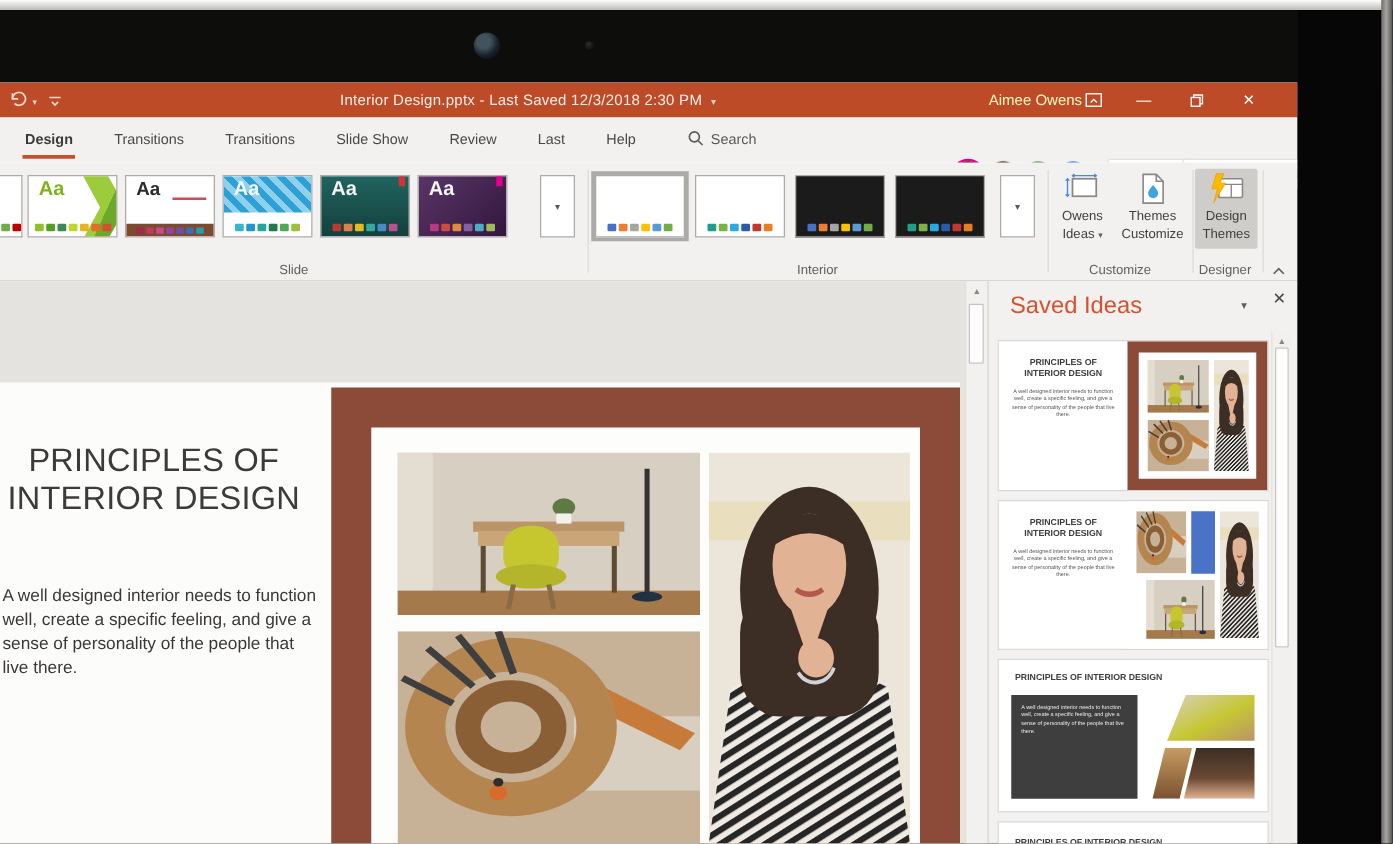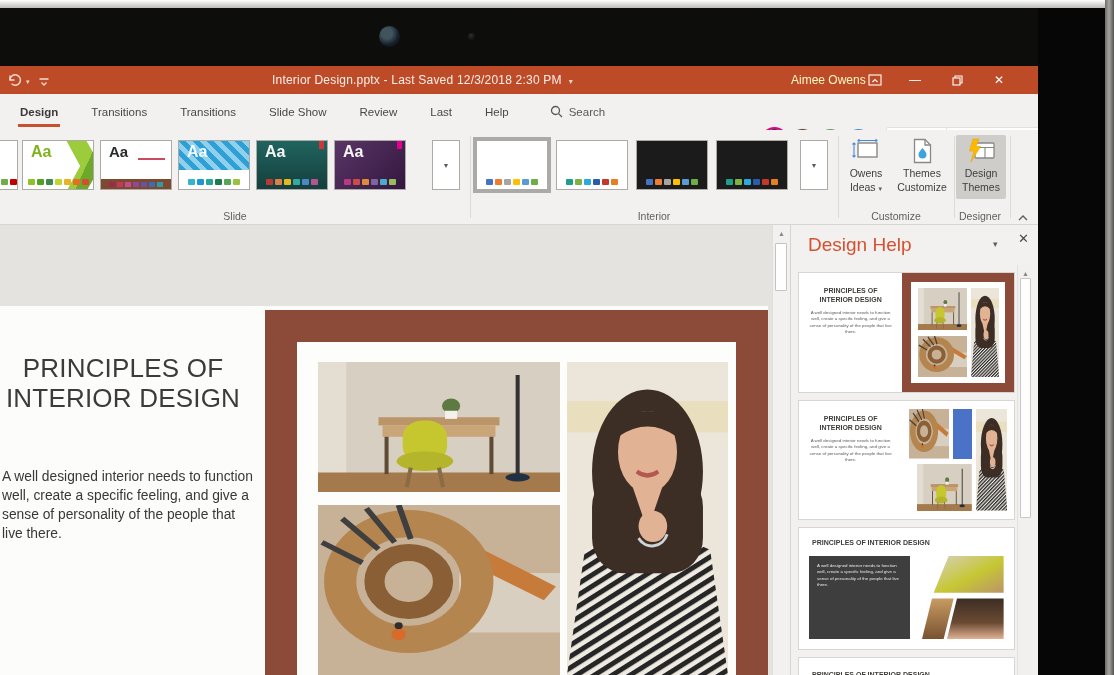--- a/index.html
+++ b/index.html
@@ -483,21 +483,21 @@
           </div>
         </div>
       </div>
       <div class="vsb">
         <span class="sb-up">▲</span>
         <span class="th"></span>
       </div>
     </div>
 
     <div class="panel">
-      <div class="p-title">Design Help</div>
+      <div class="p-title">Saved Ideas</div>
       <span class="p-caret">▾</span>
       <span class="p-close">✕</span>
 
       <div class="card c1">
         <div class="ctext">
           <div class="ctitle">PRINCIPLES OF INTERIOR DESIGN</div>
           <div class="cbody">A well designed interior needs to function well, create a specific feeling, and give a sense of personality of the people that live there.</div>
         </div>
         <div class="mini-frame">
           <div class="mini-mat">

